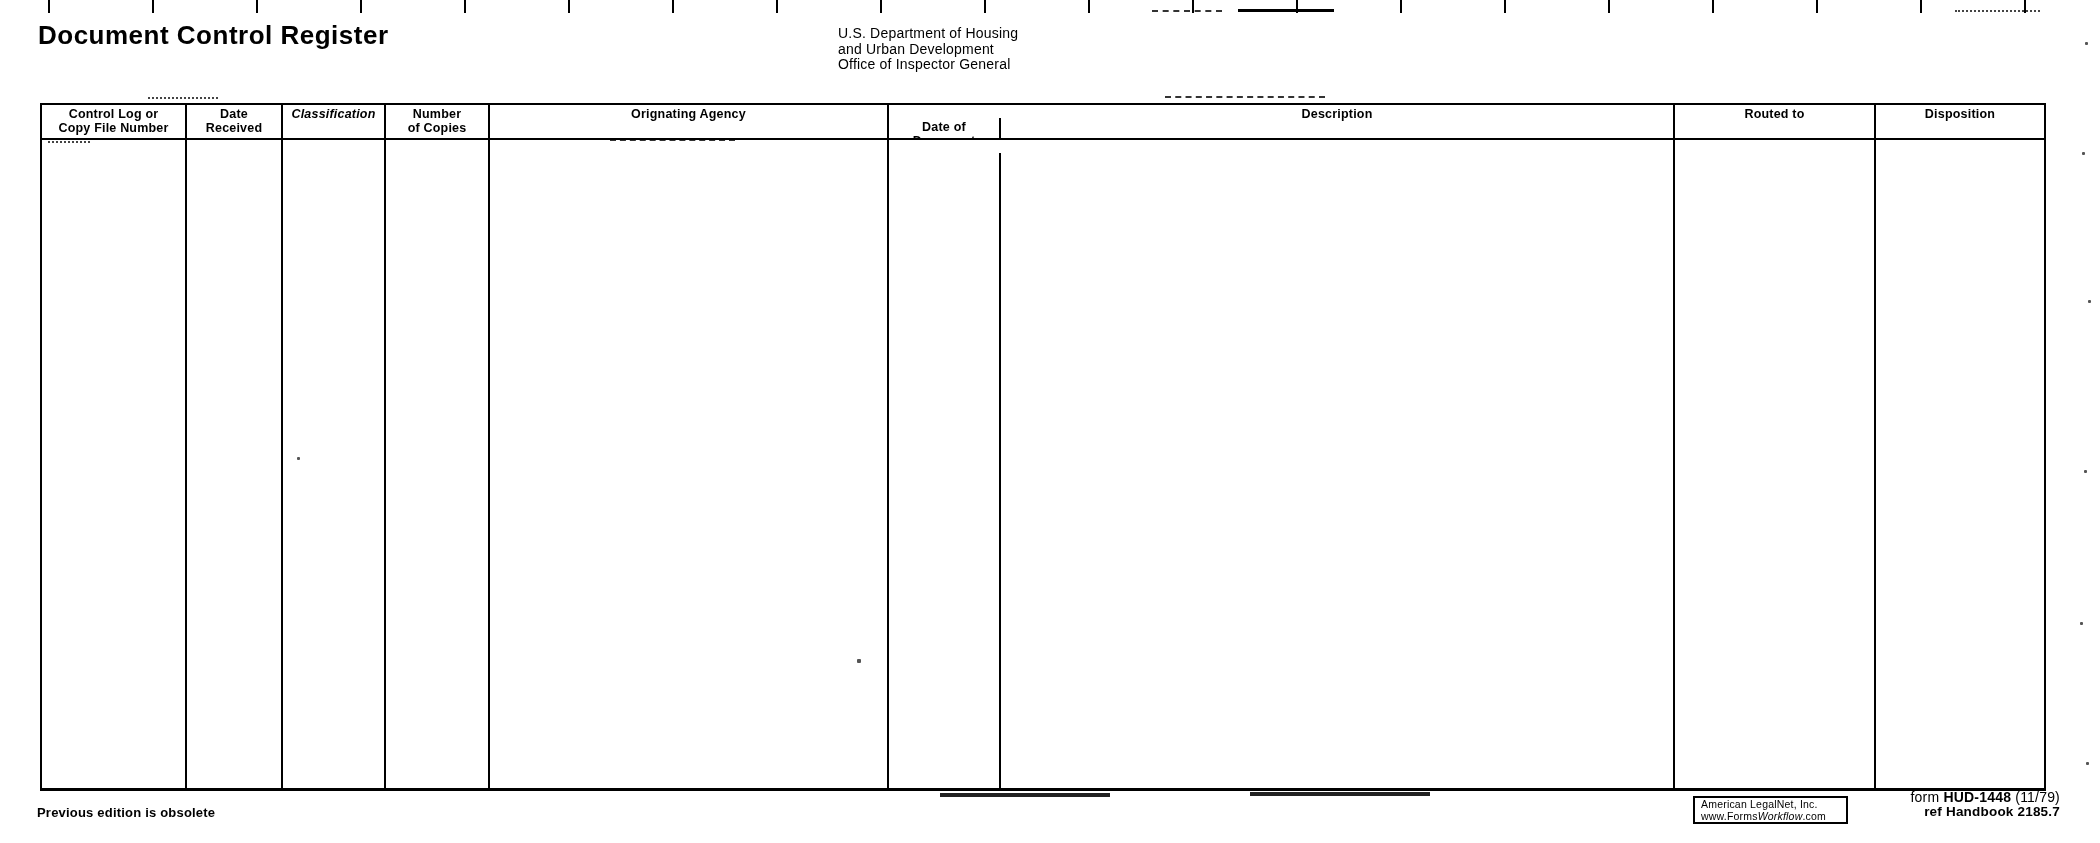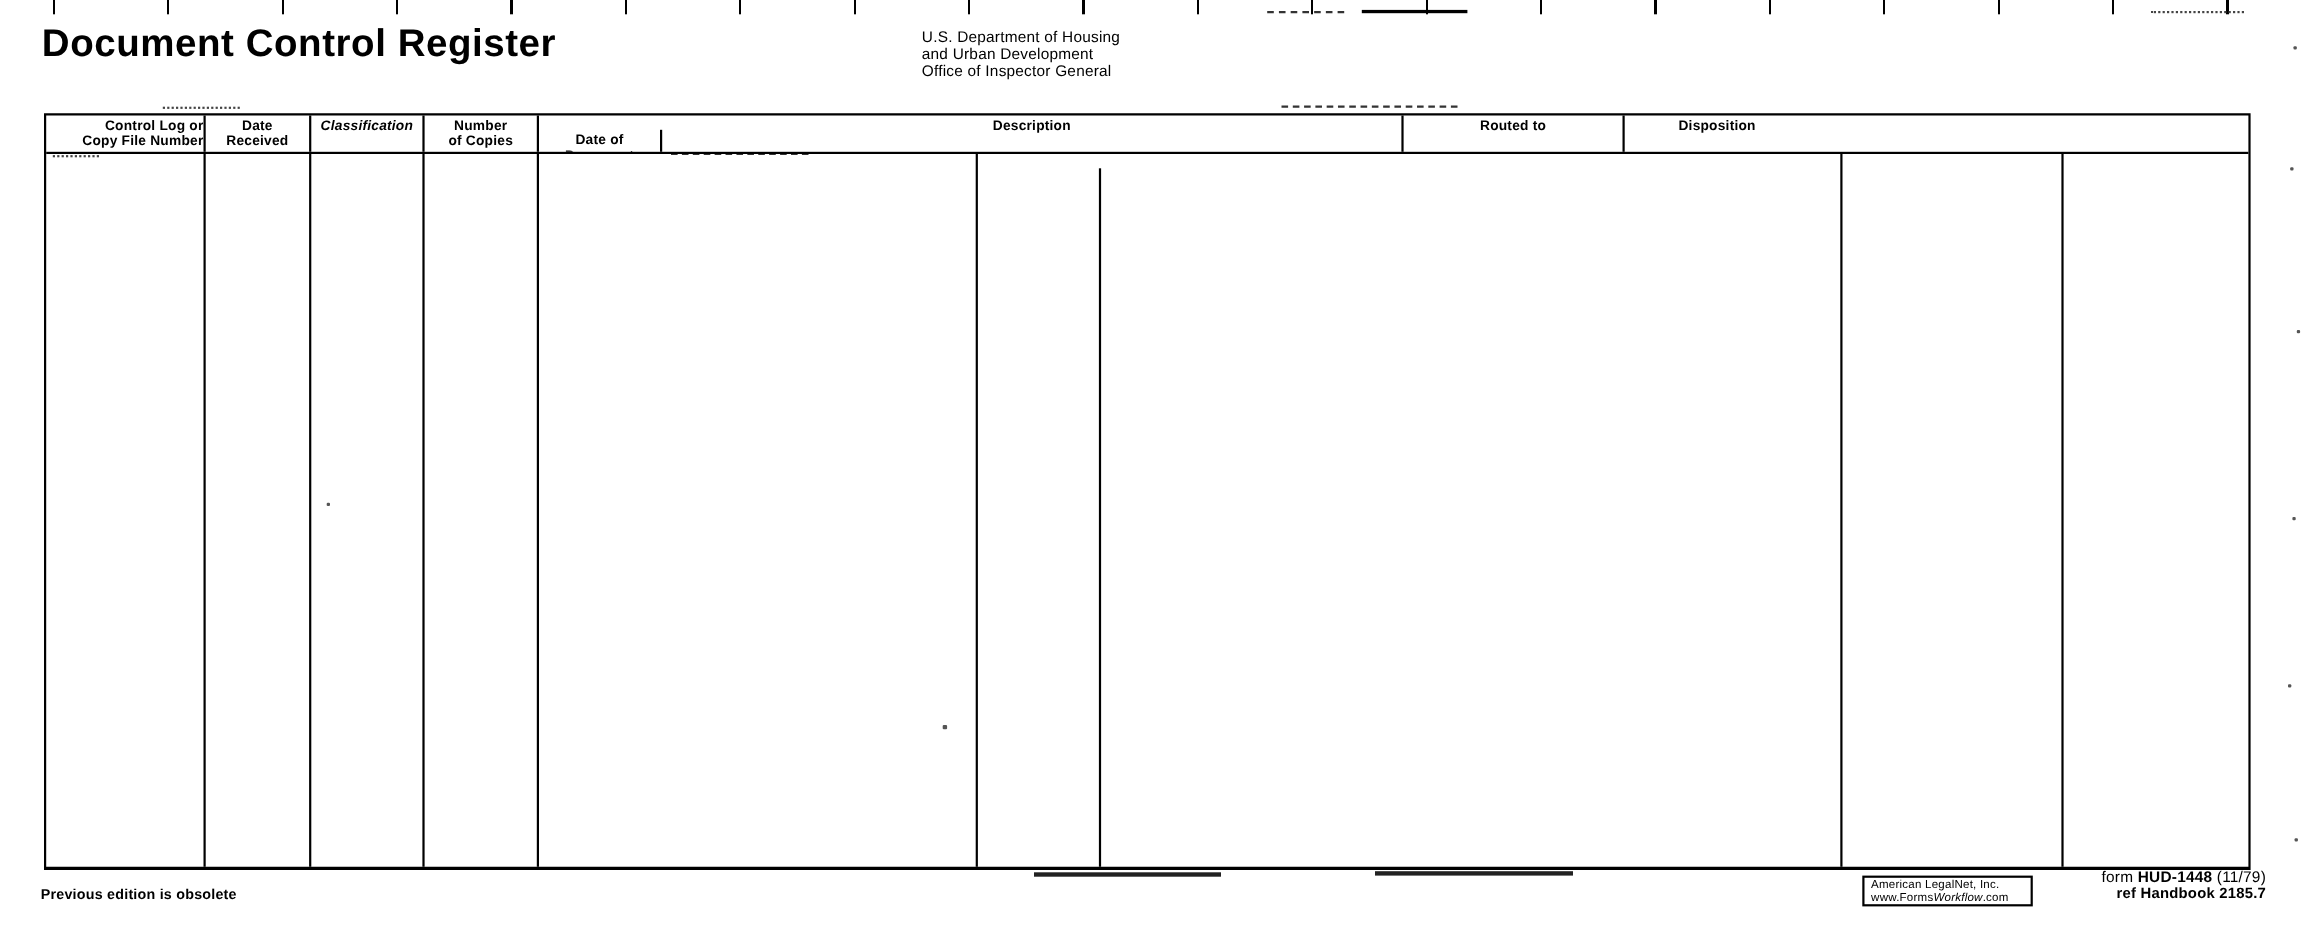--- a/index.html
+++ b/index.html
@@ -15,21 +15,21 @@
 
   
   .ruler-ticks{
     position:absolute;left:48px;top:0;width:1995px;height:13px;
     background:repeating-linear-gradient(to right,#000 0 2px,transparent 2px 104px);
   }
 
   
   .doc-title{
     position:absolute;left:38px;top:20px;
-    font-size:35px;font-weight:bold;letter-spacing:.5px;
+    font-size:26px;font-weight:bold;letter-spacing:.5px;
   }
   .agency-block{
     position:absolute;left:838px;top:26px;
     font-size:14px;line-height:15.5px;letter-spacing:.2px;
   }
   .agency-block .b{font-weight:normal;}
 
   
   .doc-table{
     position:absolute;left:40px;top:103px;width:2006px;height:688px;
@@ -43,21 +43,21 @@
     box-sizing:border-box;border-right:2px solid #000;
     overflow:hidden;
   }
   .cell:last-child{border-right:none;}
   .hcell{
     text-align:center;padding-top:3px;
     font-size:12.5px;font-weight:bold;line-height:13.5px;letter-spacing:.2px;
   }
   .hcell .l2{display:block;}
   .hcell .sub{font-size:11.5px;font-weight:bold;}
-  .col1{width:145px;text-align:right;} .col2{width:96px;} .col3{width:103px;font-style:italic;}
+  .col1{width:145px;} .col2{width:96px;} .col3{width:103px;font-style:italic;}
   .col4{width:104px;} .col5{width:399px;} .col6{width:112px;margin-top:13px;}
   .col7{width:674px;} .col8{width:201px;} .col9{width:168px;}
 
   
   .prev-edition{
     position:absolute;left:37px;top:805px;
     font-size:13px;font-weight:bold;letter-spacing:.2px;
   }
   .vendor-box{
     position:absolute;left:1693px;top:796px;width:155px;height:28px;
@@ -121,20 +121,24 @@
         <span class="l2">Received</span>
       </div>
       <div class="cell hcell col3">
         <span>Classification</span>
         <span class="l2"></span>
       </div>
       <div class="cell hcell col4">
         <span>Number</span>
         <span class="l2">of Copies</span>
       </div>
+      <div class="cell hcell col5">
+        <span>Orignating Agency</span>
+        <span class="l2"></span>
+      </div>
       <div class="cell hcell col6">
         <span>Date of</span>
         <span class="l2">Document</span>
       </div>
       <div class="cell hcell col7">
         <span>Description</span>
       </div>
       <div class="cell hcell col8">
         <span>Routed to</span>
         <span class="l2"></span>

